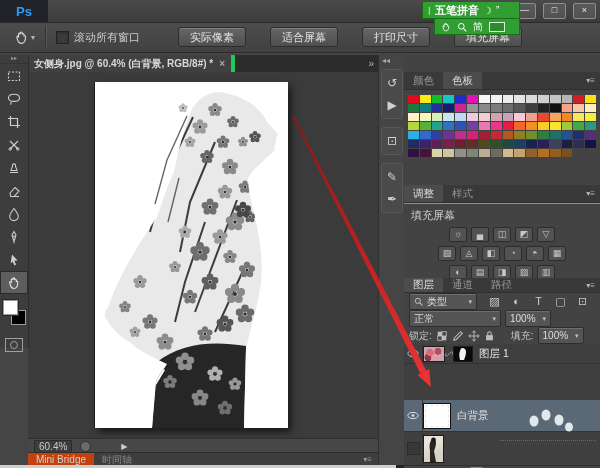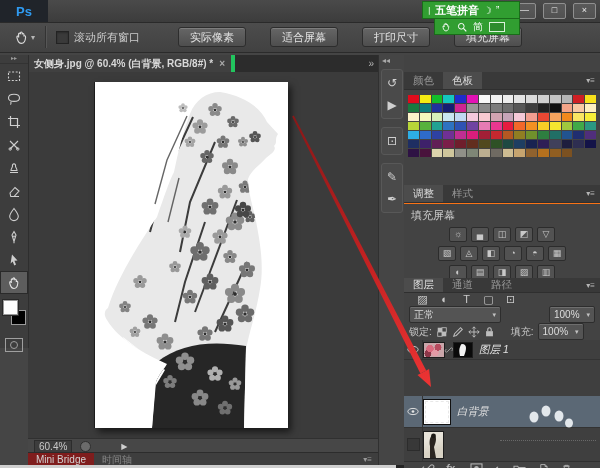--- a/index.html
+++ b/index.html
@@ -54,21 +54,21 @@
          box-shadow:3px 4px 7px rgba(0,0,0,.6), -1px 0 0 #1f1f1f;}
   
   .statusbar{position:absolute;left:28px;top:438px;width:350px;height:14px;background:#474747;border-top:1px solid #303030;
              display:flex;align-items:center;font-size:10px;color:#c9c9c9;z-index:2;}
   .status-zoom{margin-left:6px;padding:0 4px;background:#3d3d3d;border:1px solid #2c2c2c;height:11px;line-height:11px;}
   .status-circle{width:9px;height:9px;border-radius:50%;background:#6b6b6b;border:1px solid #2f2f2f;margin-left:8px;}
   .status-doc{margin-left:38px;}
   .status-play{margin-left:30px;color:#cfcfcf;font-size:8px;}
   .minibridge{position:absolute;left:28px;top:452px;width:350px;height:13px;background:#3e3e3e;border-top:1px solid #2c2c2c;
               display:flex;align-items:center;font-size:10px;z-index:2;}
-  .mb-tab{color:#d2d2d2;background:#7f1d1d;height:13px;line-height:13px;padding:0 8px;}
+  .mb-tab{color:#d2d2d2;background:#c2410c;height:13px;line-height:13px;padding:0 8px;}
   .mb-tab2{color:#858585;padding:0 8px;}
   .mb-menu{margin-left:auto;color:#9a9a9a;font-size:8px;padding-right:6px;}
   .bottomstrip-l{position:absolute;left:0;top:465px;width:396px;height:3px;background:#cfcfcf;z-index:2;}
   .bottomstrip-r{position:absolute;left:396px;top:465px;width:204px;height:3px;background:#242424;z-index:2;}
   
   .dockstrip{position:absolute;left:378px;top:55px;width:26px;height:410px;background:#454545;border-left:1px solid #303030;z-index:2;}
   .strip-chevron{color:#a8a8a8;font-size:8px;text-align:left;padding:1px 0 0 3px;height:10px;}
   .dock-group{margin:3px 2px 8px;border:1px solid #585858;border-radius:3px;background:#4a4a4a;padding:2px 0;}
   .dock-ico{width:20px;height:22px;display:flex;align-items:center;justify-content:center;color:#d0d0d0;font-size:12px;}
   
@@ -92,21 +92,21 @@
   .lp-row{display:flex;align-items:center;padding:0 5px;gap:4px;}
   .mini-select{background:#545454;border:1px solid #2d2d2d;border-radius:2px;color:#ddd;font-size:10px;height:15px;
                display:flex;align-items:center;padding:0 4px;gap:4px;box-shadow:inset 0 1px 0 #6e6e6e;}
   .mini-dd{margin-left:auto;font-size:7px;color:#c2c2c2;}
   .f-ico{color:#c9c9c9;font-size:11px;width:15px;text-align:center;}
   .lk-label{font-size:10px;color:#c6c6c6;}
   .layer-list{background:#3f3f3f;}
   .layer-row{display:flex;align-items:center;border-bottom:1px solid #333;position:relative;}
   .layer-row.selected{background:#5b6875;}
   .eye-cell{width:18px;align-self:stretch;display:flex;align-items:center;justify-content:center;border-right:1px solid #343434;}
-  .layer-name{font-size:10.5px;color:#e2e2e2;margin-left:6px;font-style:italic;}
+  .layer-name{font-size:10.5px;color:#e2e2e2;margin-left:6px;}
   .thumb{border:1px solid #1d1d1d;}
   .lp-foot{display:flex;align-items:center;gap:12px;padding-left:18px;height:17px;border-top:1px solid #303030;color:#b3b3b3;}
   .wm-paw{position:absolute;right:28px;top:8px;opacity:.92;}
   .wm-line{position:absolute;left:96px;top:162px;width:96px;border-top:1px dotted rgba(255,255,255,.22);}
   svg{overflow:visible;}
 </style>
 </head>
 <body>
 
 <div class="titlebar">
@@ -500,29 +500,37 @@
   </div>
 
   <div class="pg" style="top:223px;height:190px;display:flex;flex-direction:column;">
     <div class="pg-head">
       <span class="p-tab active">图层</span>
       <span class="p-tab">通道</span>
       <span class="p-tab">路径</span>
       <span class="p-menu">▾≡</span>
     </div>
     <div class="lp-row" style="height:20px;">
+      <span class="mini-select" style="width:58px;">
+        <svg width="9" height="9" viewBox="0 0 14 14">
+            <circle cx="6" cy="6" r="4" fill="none" stroke="#c9c9c9" stroke-width="1.4"></circle>
+            <path d="M9,9 L13,13" stroke="#c9c9c9" stroke-width="1.6"></path>
+          </svg>
+        <span>类型</span>
+        <span class="mini-dd">▾</span>
+      </span>
       <span style="display:flex;gap:7px;margin-left:6px;" id="filtericons">
           <span class="f-ico">▨</span>
           <span class="f-ico">◐</span>
           <span class="f-ico">T</span>
           <span class="f-ico">▢</span>
           <span class="f-ico">⊡</span>
         </span>
     </div>
-    <div class="lp-row" style="height:23px;justify-content:space-between;">
+    <div class="lp-row" style="height:23px;">
       <span class="mini-select" style="width:82px;">
         <span>正常</span>
         <span class="mini-dd">▾</span>
       </span>
       <span class="mini-select" style="width:36px;">
         <span>100%</span>
         <span class="mini-dd">▾</span>
       </span>
     </div>
     <div class="lp-row" style="height:21px;">

